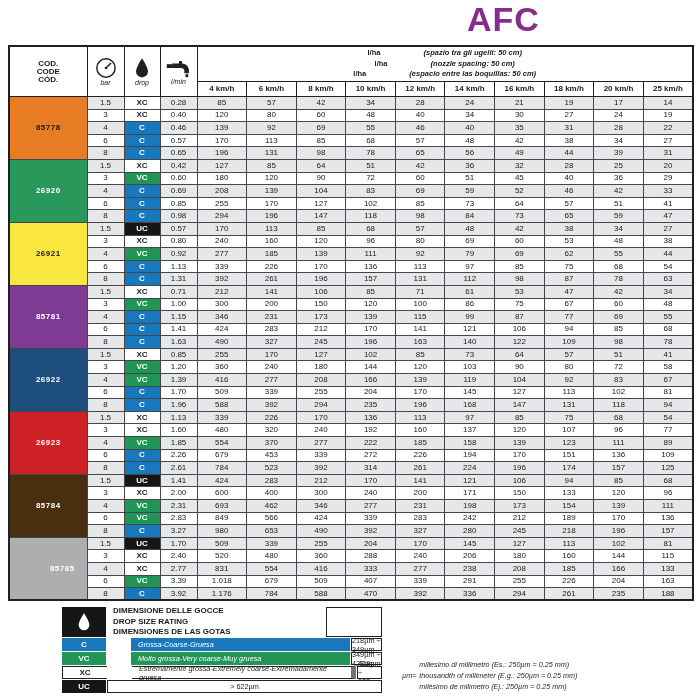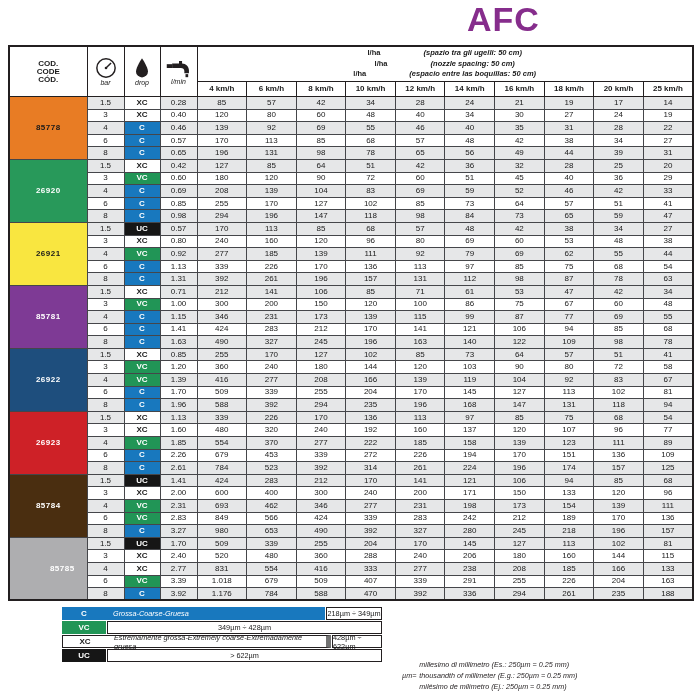--- a/index.html
+++ b/index.html
@@ -41,21 +41,21 @@
   td.drop{font-weight:bold;font-size:7.5px;}
   
   .legend{position:absolute;left:62px;top:607px;width:320px;}
   .legend-header{display:flex;align-items:stretch;height:30px;margin-bottom:1px;}
   .legend-icon-box{width:44px;background:#161616;display:flex;align-items:center;justify-content:center;flex:0 0 44px;}
   .legend-title{flex:0 0 212px;padding-left:7px;display:flex;flex-direction:column;justify-content:center;}
   .legend-title div{font-weight:bold;font-size:8px;line-height:1.3;}
   .legend-range-header{flex:1;border:1px solid #231F20;margin-left:1px;background:#fff;}
   .legend-row{display:flex;height:13px;margin-bottom:1px;}
   .legend-row .abbr{width:44px;flex:0 0 44px;display:flex;align-items:center;justify-content:center;font-weight:bold;font-size:8px;}
-  .legend-row .desc{flex:0 0 212px;display:flex;align-items:center;padding-left:7px;font-style:italic;font-size:7.3px;}
+  .legend-row .desc{flex:0 0 212px;display:flex;align-items:center;padding-left:7px;font-style:italic;font-size:7.3px;margin-left:25px;}
   .legend-row.outlined .abbr,.legend-row.outlined .desc{border-top:1px solid #231F20;border-bottom:1px solid #231F20;}
   .legend-row.outlined .abbr{border-left:1px solid #231F20;}
   .legend-row.outlined .desc{border-right:5px solid #737373;}
   .legend-row .range{flex:1;margin-left:1px;border:1px solid #231F20;background:#fff;display:flex;align-items:center;justify-content:center;font-size:7.3px;}
   
   .notes{position:absolute;left:402px;top:659px;display:flex;align-items:center;font-size:7.2px;font-style:italic;color:#231F20;}
   .notes .prefix{margin-right:3px;font-weight:normal;}
   .notes .note-line{line-height:1.55;}
 </style>
 </head>
@@ -736,28 +736,42 @@
         <td>336</td>
         <td>294</td>
         <td>261</td>
         <td>235</td>
         <td>188</td>
       </tr>
     </tbody>
 </table>
 
 <div class="legend">
+  <div class="legend-header">
+    <div class="legend-icon-box">
+      <svg width="16" height="20" viewBox="0 0 24 28">
+        <path d="M12 1 C12 1 4 13 4 18.5 a8 8 0 0 0 16 0 C20 13 12 1 12 1 Z" fill="#FFFFFF"></path>
+      </svg>
+    </div>
+    <div class="legend-title">
+      <div>DIMENSIONE DELLE GOCCE</div>
+      <div>DROP SIZE RATING</div>
+      <div>DIMENSIONES DE LAS GOTAS</div>
+    </div>
+    <div class="legend-range-header"></div>
+  </div>
   <div id="legend-rows">
       <div class="legend-row">
         <div class="abbr" style="background: rgb(24, 120, 190); color: rgb(255, 255, 255);">C</div>
         <div class="desc" style="background: rgb(24, 120, 190); color: rgb(255, 255, 255);">Grossa-Coarse-Gruesa</div>
         <div class="range">218µm ÷ 349µm</div>
       </div>
       <div class="legend-row">
         <div class="abbr" style="background: rgb(33, 149, 86); color: rgb(255, 255, 255);">VC</div>
+        <div class="desc" style="background: rgb(33, 149, 86); color: rgb(255, 255, 255);">Molto grossa-Very coarse-Muy gruesa</div>
         <div class="range">349µm ÷ 428µm</div>
       </div>
       <div class="legend-row outlined">
         <div class="abbr" style="background: rgb(255, 255, 255); color: rgb(26, 26, 26);">XC</div>
         <div class="desc" style="background: rgb(255, 255, 255); color: rgb(26, 26, 26);">Estremamente grossa-Extremely coarse-Extremadamente gruesa</div>
         <div class="range">428µm ÷ 622µm</div>
       </div>
       <div class="legend-row">
         <div class="abbr" style="background: rgb(22, 22, 22); color: rgb(255, 255, 255);">UC</div>
         <div class="range">&gt; 622µm</div>

